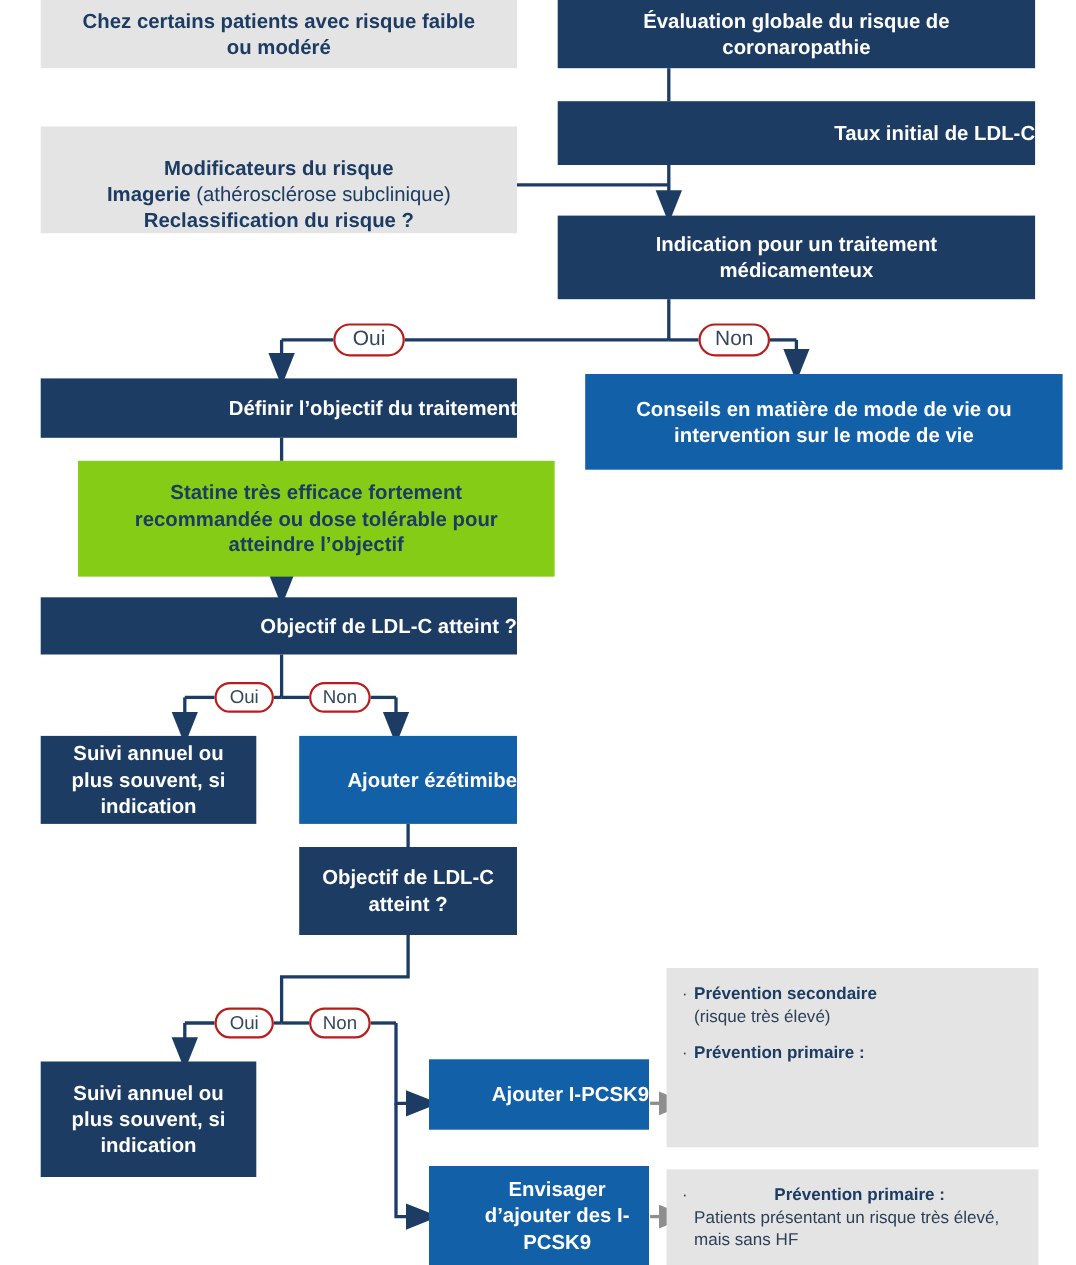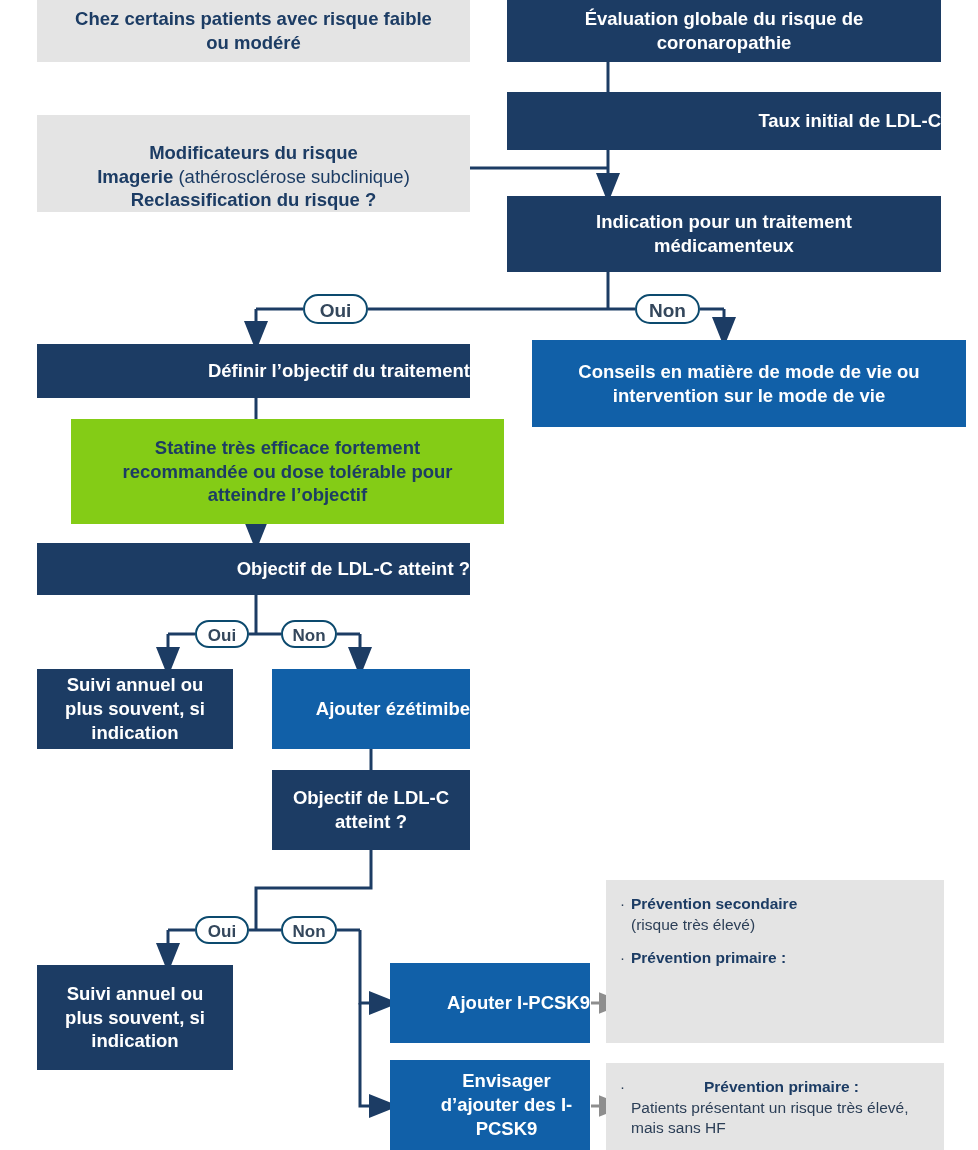--- a/index.html
+++ b/index.html
@@ -51,30 +51,29 @@
   .outline {
     background: #84cc16;
     color: #1c3c64;
     font-weight: bold;
     border: 4px solid #84cc16;
     margin-left: 34px;
   }
   .pill {
     position: absolute;
     background: #ffffff;
-    border: 2px solid #0c4a6e;
+    border: 2px solid #b91c1c;
     border-radius: 999px;
     color: #34475c;
     display: flex;
-    align-items: flex-end;
+    align-items: center;
     justify-content: center;
     font-size: 19px;
     box-sizing: border-box;
     z-index: 4;
-    font-weight: bold;
   }
   .note {
     position: absolute;
     background: #e4e4e4;
     color: #2c3f57;
     box-sizing: border-box;
     padding: 14px 12px 14px 14px;
     font-size: 15.5px;
     line-height: 1.33;
   }
@@ -229,21 +228,21 @@
     <span>Oui</span>
   </div>
   <div class="pill" style="left:281px; top:916px; width:56px; height:28px; font-size:17px;">
     <span>Non</span>
   </div>
 
   <div class="node navy" style="left:37px; top:965px; width:196px; height:105px; font-size:18.5px; padding:0 10px;">
     <span>Suivi annuel ou plus souvent, si indication</span>
   </div>
 
-  <div class="node blue" style="left:390px; top:963px; width:200px; height:80px; font-size:18.5px;">
+  <div class="node blue" style="left:390px; top:963px; width:200px; height:64px; font-size:18.5px;">
     <span>Ajouter I-PCSK9</span>
   </div>
 
   <div class="node blue" style="left:390px; top:1060px; width:200px; height:90px; font-size:18.5px;padding-left:33px;">
     <span>Envisager d’ajouter des I-PCSK9</span>
   </div>
 
   <div class="note" style="left:606px; top:880px; width:338px; height:163px;">
     <div class="note-item">
       <span class="note-bullet">·</span>

